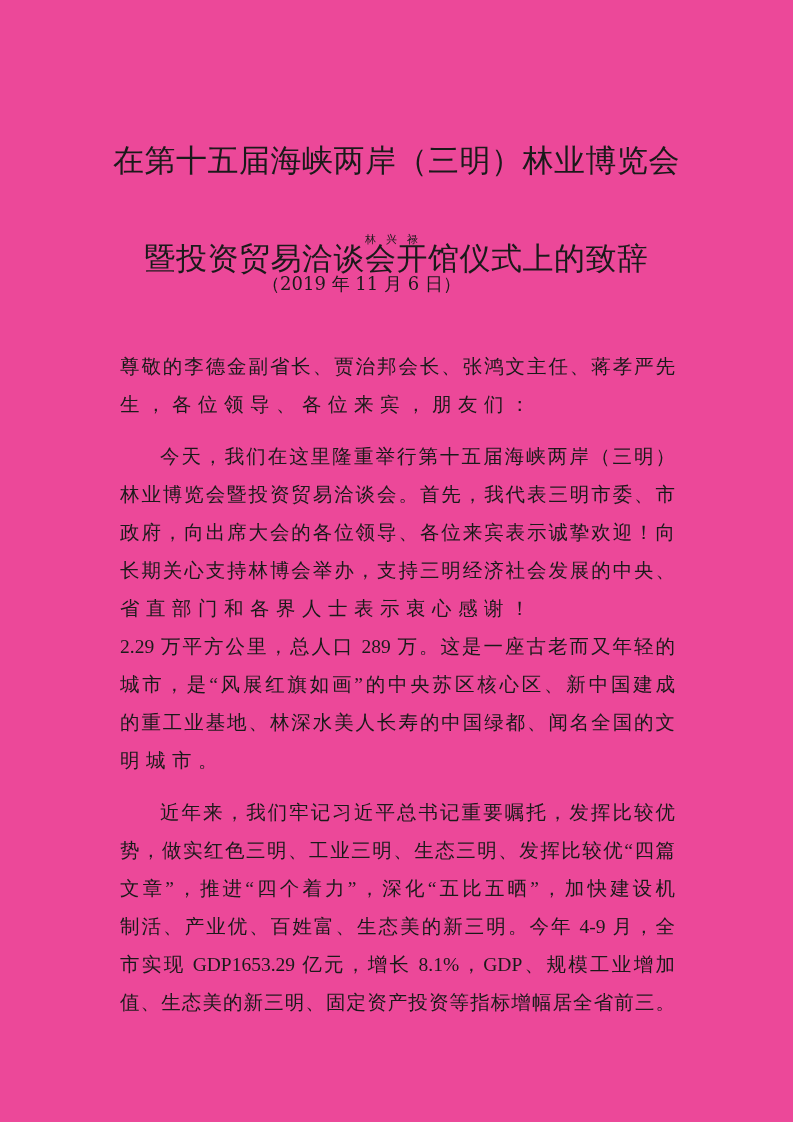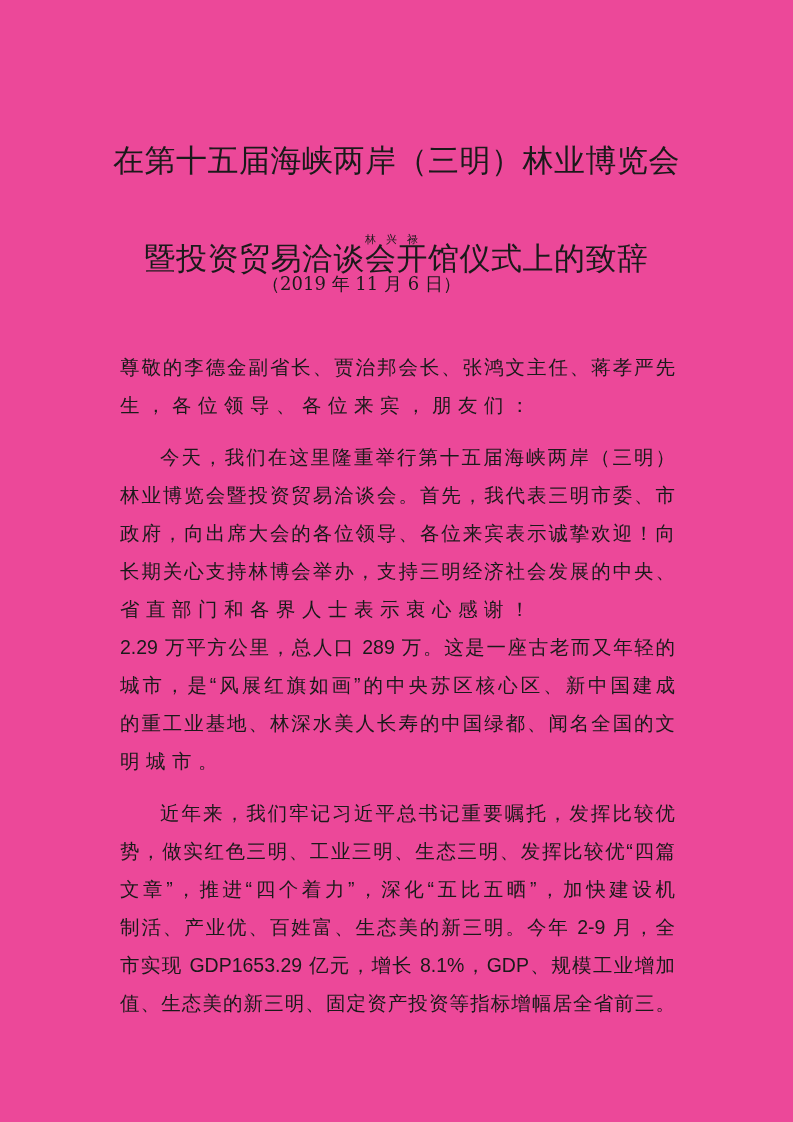--- a/index.html
+++ b/index.html
@@ -23,21 +23,21 @@
     .date {
       position: absolute; top: 272px; left: 0; width: 723px; text-align: center;
       font-size: 18px; color: #1a1a1a;
     }
     .body-text {
       position: absolute; left: 120px; top: 348px; width: 555px;
     }
     .line {
       height: 38px; line-height: 38px; font-size: 19.5px; white-space: nowrap;
       text-align: justify; text-align-last: justify; color: #1a1a1a;
-      font-family: Liberation Sans, sans-serif;
+      font-family: Liberation Serif, serif;
     }
     .line.last { text-align-last: left; letter-spacing: 6.5px; }
     .line.indent { padding-left: 40px; margin-top: 14px; }
   </style>
 </head>
 <body>
 
 <div class="page">
   <h1 class="title l1">在第十五届海峡两岸（三明）林业博览会</h1>
   <h1 class="title l2">暨投资贸易洽谈会开馆仪式上的致辞</h1>
@@ -59,18 +59,18 @@
     <div>
       <div class="line">2.29 万平方公里，总人口 289 万。这是一座古老而又年轻的</div>
       <div class="line">城市，是“风展红旗如画”的中央苏区核心区、新中国建成</div>
       <div class="line">的重工业基地、林深水美人长寿的中国绿都、闻名全国的文</div>
       <div class="line last">明城市。</div>
     </div>
     <div>
       <div class="line indent">近年来，我们牢记习近平总书记重要嘱托，发挥比较优</div>
       <div class="line">势，做实红色三明、工业三明、生态三明、发挥比较优“四篇</div>
       <div class="line">文章”，推进“四个着力”，深化“五比五晒”，加快建设机</div>
-      <div class="line">制活、产业优、百姓富、生态美的新三明。今年 2-9 月，全</div>
+      <div class="line">制活、产业优、百姓富、生态美的新三明。今年 4-9 月，全</div>
       <div class="line">市实现 GDP1653.29 亿元，增长 8.1%，GDP、规模工业增加</div>
       <div class="line">值、生态美的新三明、固定资产投资等指标增幅居全省前三。</div>
     </div>
   </div>
 </div>
 
 </body></html>

